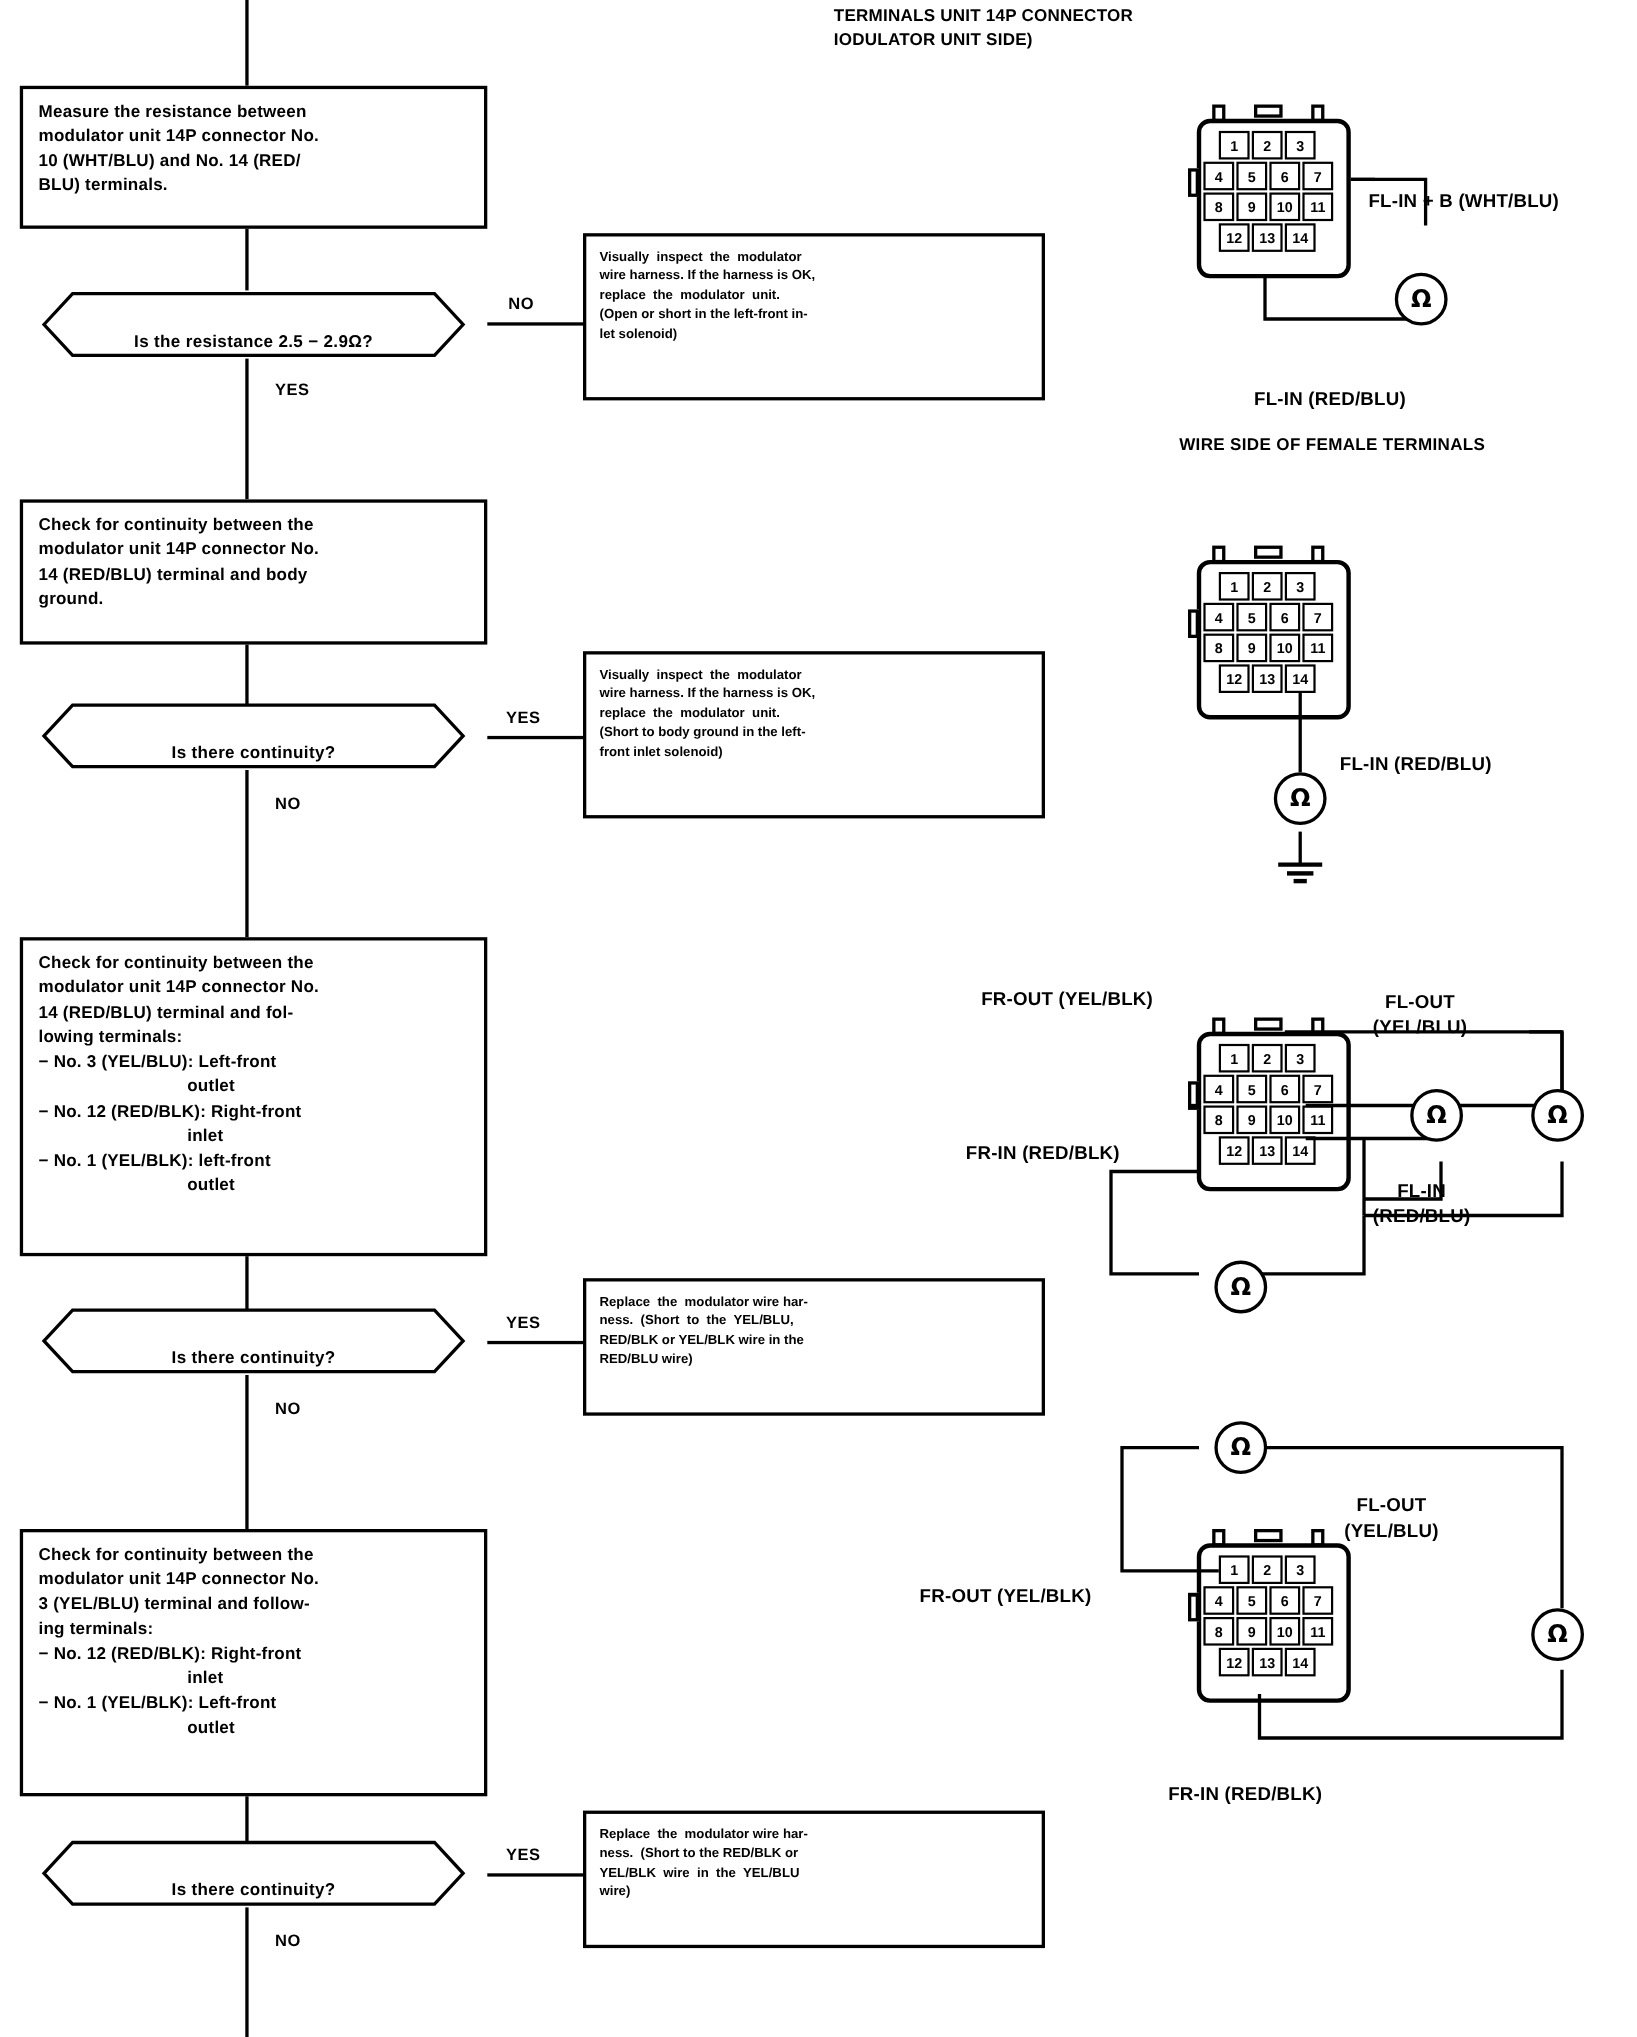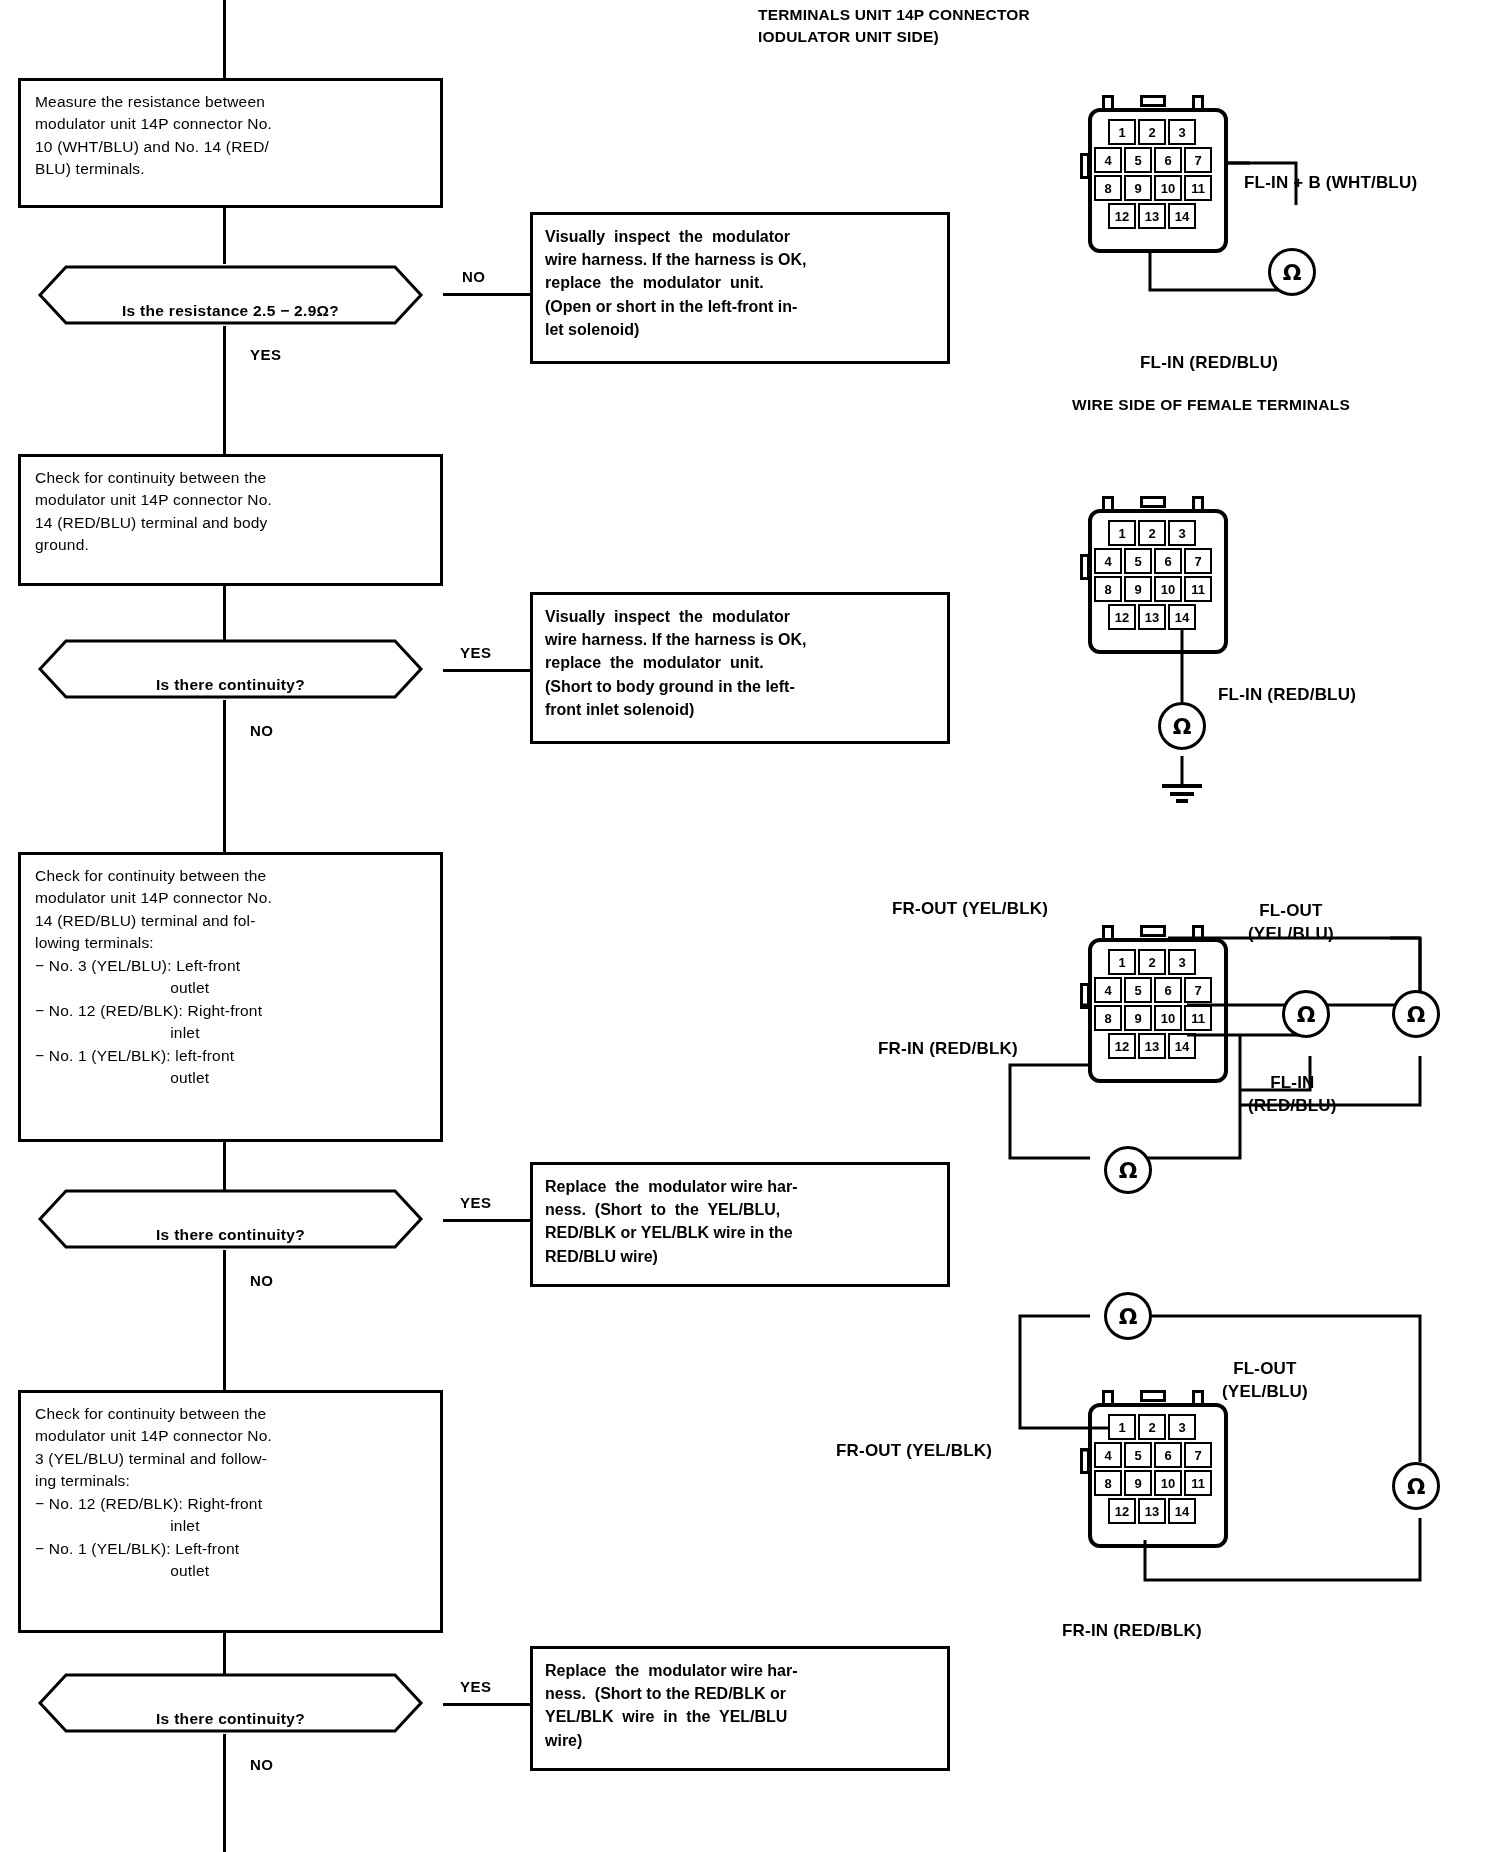--- a/index.html
+++ b/index.html
@@ -24,30 +24,30 @@
   .abs { position: absolute; }
 
   
   .proc-box {
     border: 3px solid #000;
     background: #fff;
     box-sizing: border-box;
     padding: 10px 10px 8px 14px;
     font-size: 15.5px;
     line-height: 1.45;
-    font-weight: 400;
+    font-weight: 700;
     letter-spacing: .2px;
     white-space: pre-wrap;
   }
   .result-box {
     border: 3px solid #000;
     background: #fff;
     box-sizing: border-box;
     padding: 10px 12px 8px 12px;
-    font-size: 16px;
+    font-size: 12px;
     line-height: 1.45;
     font-weight: 700;
     white-space: pre-wrap;
   }
   .decision {
     position: absolute;
     font-size: 15.5px;
     font-weight: 600;
   }
   .decision svg { display: block; }

